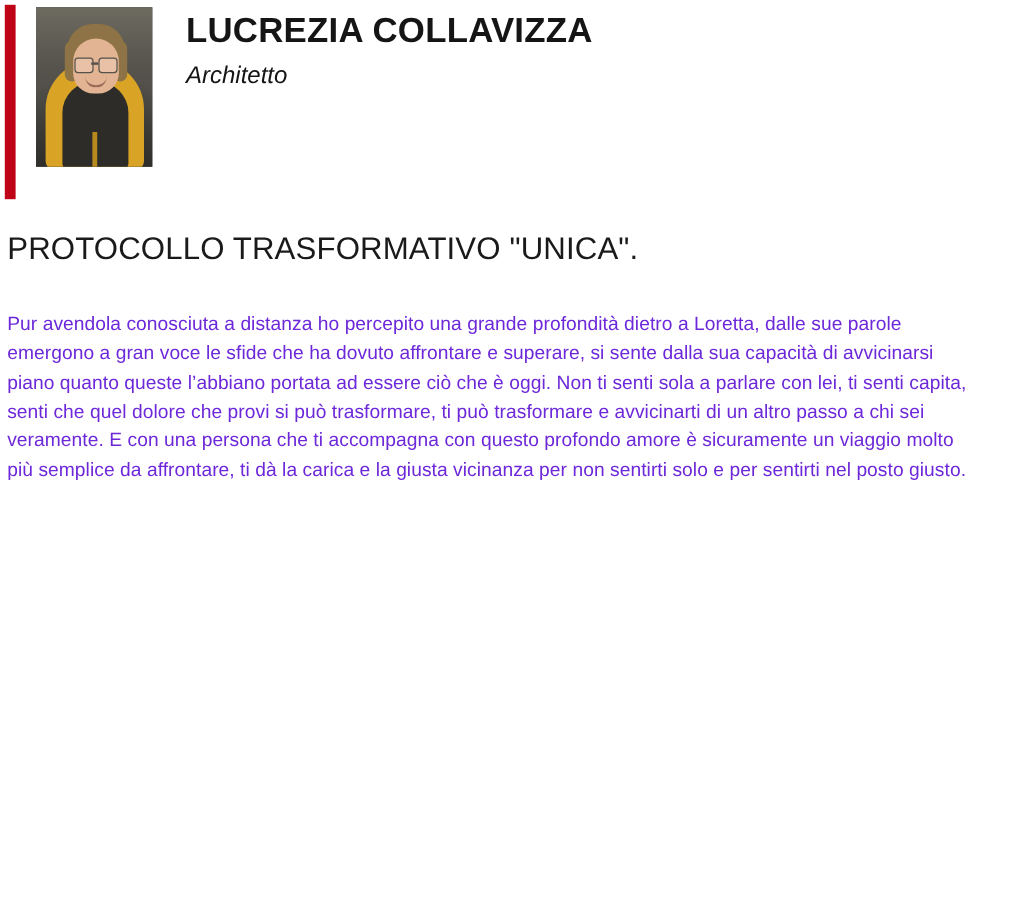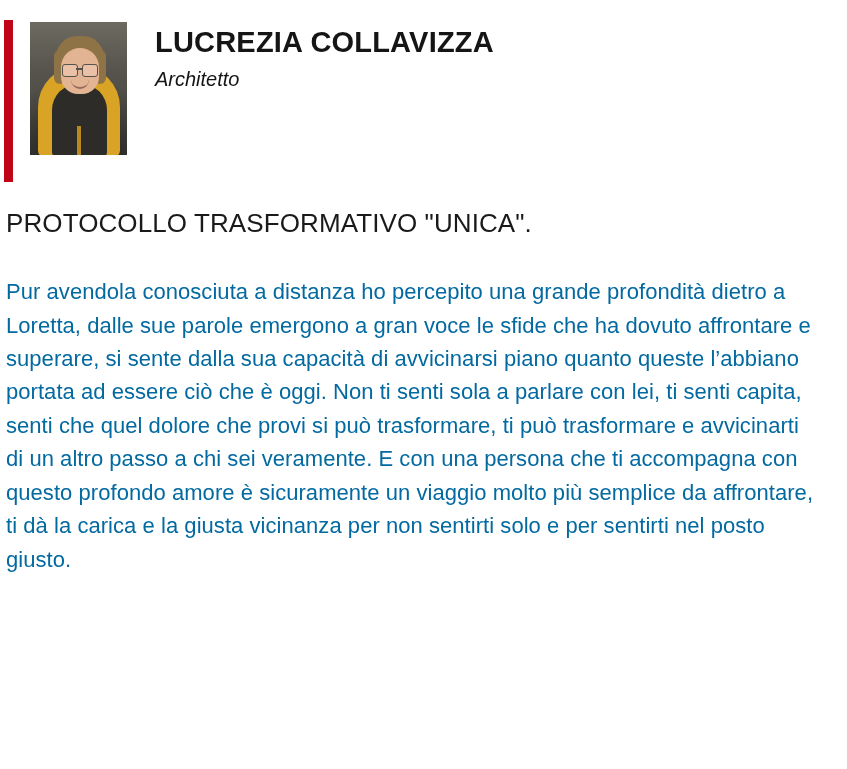--- a/index.html
+++ b/index.html
@@ -19,21 +19,21 @@
     width: 847px;
     height: 769px;
     background: #ffffff;
     box-sizing: border-box;
   }
 
   
   .testimonial-header {
     display: flex;
     align-items: flex-start;
-    padding: 20px 0 0 0;
+    padding: 4px 0 0 0;
   }
   .accent-bar {
     width: 9px;
     height: 162px;
     background: #c00418;
     flex: 0 0 auto;
     margin-left: 4px;
   }
   .avatar-wrap {
     flex: 0 0 auto;
@@ -170,23 +170,23 @@
     margin-top: 24px;
   }
   .protocol-line {
     font-size: 26px;
     color: #1a1a1a;
     line-height: 1.35;
     letter-spacing: 0.1px;
   }
   .paragraph {
     margin-top: 34px;
-    font-size: 22px;
+    font-size: 16px;
     line-height: 1.52;
-    color: #0369a1;
+    color: #6d28d9;
     letter-spacing: 0.05px;
     max-width: 812px;
   }
 </style>
 </head>
 <body>
 
 <div class="page">
 
   <div class="testimonial-header">

